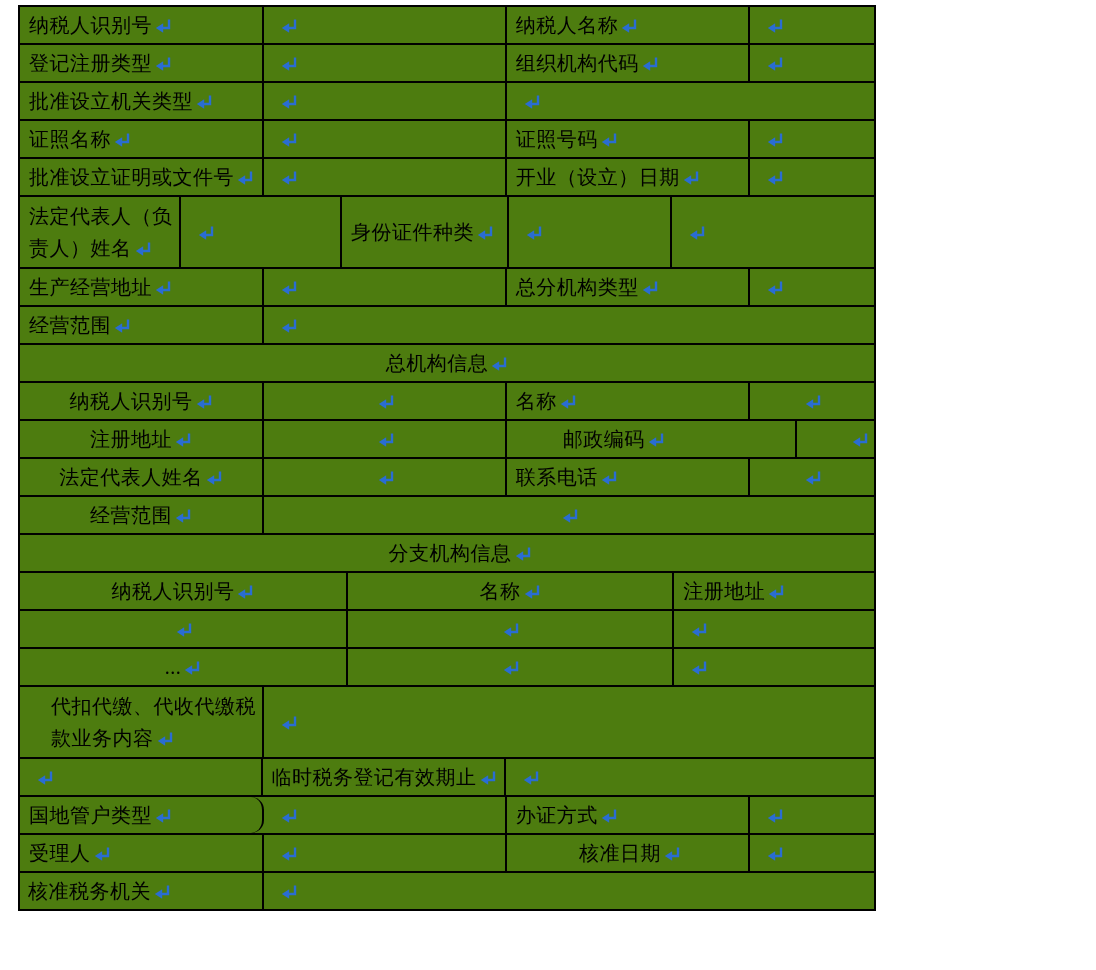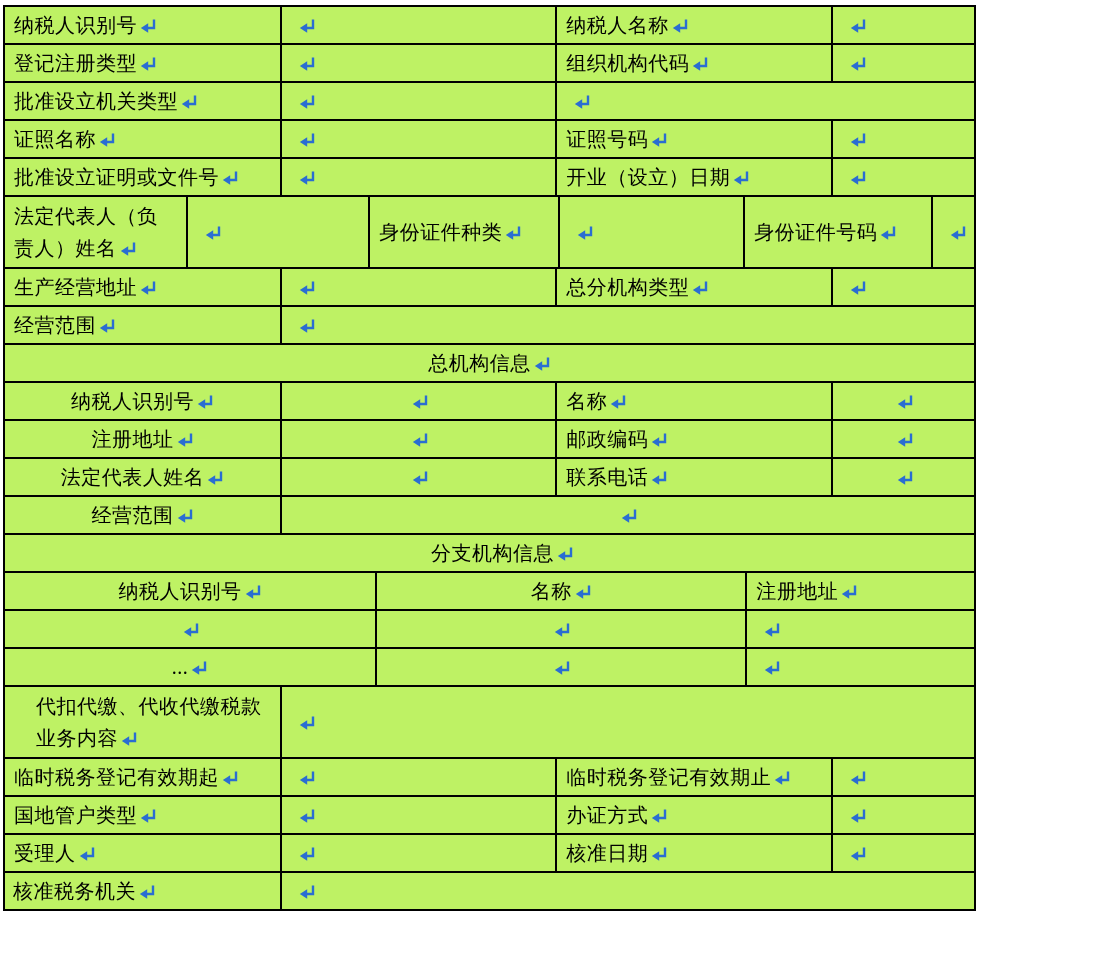--- a/index.html
+++ b/index.html
@@ -5,24 +5,24 @@
   * { margin:0; padding:0; box-sizing:border-box; }
   html,body { background:#ffffff; }
   .page {
     position:relative;
     width:1096px; height:970px;
     background:#ffffff;
     font-family:"Liberation Serif","DejaVu Serif",serif;
     color:#000000;
   }
   .tbl {
-    position:absolute; left:3px; top:5px;
-    width:973px;
+    position:absolute; left:18px; top:5px;
+    width:858px;
     border:2px solid #000000;
-    background:#bef264;
+    background:#4d7c0f;
   }
   .row {
     display:flex;
     align-items:stretch;
     border-bottom:2px solid #000000;
     min-height:36px;
   }
   .row:last-child { border-bottom:none; }
   .row.tall { min-height:72px; }
   .cell {
@@ -200,26 +200,20 @@
                 <path d="M14 0.5 V9 H7" fill="none" stroke="#2a6dd2" stroke-width="2.4"></path>
                 <path d="M8.2 4.2 L8.2 13.8 L0.8 9 Z" fill="#2a6dd2"></path>
               </svg></span></span>
         </div>
         <div class="cell kind-value" data-name="id-document-type-value" style="flex-basis: 19.1%;">
           <span class="para" data-name="id-document-type-value-para"><span class="txt" data-name="id-document-type-value-text"></span><span class="mark" data-name="return-mark-icon"><svg width="17" height="14" viewBox="0 0 17 14">
                 <path d="M14 0.5 V9 H7" fill="none" stroke="#2a6dd2" stroke-width="2.4"></path>
                 <path d="M8.2 4.2 L8.2 13.8 L0.8 9 Z" fill="#2a6dd2"></path>
               </svg></span></span>
         </div>
-        <div class="cell kind-label" data-name="id-document-number-label" style="flex-basis: 19.4%;">
-          <span class="para" data-name="id-document-number-label-para"><span class="txt" data-name="id-document-number-label-text">身份证件号码</span><span class="mark" data-name="return-mark-icon"><svg width="17" height="14" viewBox="0 0 17 14">
-                <path d="M14 0.5 V9 H7" fill="none" stroke="#2a6dd2" stroke-width="2.4"></path>
-                <path d="M8.2 4.2 L8.2 13.8 L0.8 9 Z" fill="#2a6dd2"></path>
-              </svg></span></span>
-        </div>
         <div class="cell kind-value" data-name="id-document-number-value" style="flex-basis: 4.2%;">
           <span class="para" data-name="id-document-number-value-para"><span class="txt" data-name="id-document-number-value-text"></span><span class="mark" data-name="return-mark-icon"><svg width="17" height="14" viewBox="0 0 17 14">
                 <path d="M14 0.5 V9 H7" fill="none" stroke="#2a6dd2" stroke-width="2.4"></path>
                 <path d="M8.2 4.2 L8.2 13.8 L0.8 9 Z" fill="#2a6dd2"></path>
               </svg></span></span>
         </div>
       </div>
       <div class="row" data-name="table-row">
         <div class="cell kind-label" data-name="business-address-label" style="flex-basis: 28.6%;">
           <span class="para" data-name="business-address-label-para"><span class="txt" data-name="business-address-label-text">生产经营地址</span><span class="mark" data-name="return-mark-icon"><svg width="17" height="14" viewBox="0 0 17 14">
@@ -300,21 +294,21 @@
                 <path d="M14 0.5 V9 H7" fill="none" stroke="#2a6dd2" stroke-width="2.4"></path>
                 <path d="M8.2 4.2 L8.2 13.8 L0.8 9 Z" fill="#2a6dd2"></path>
               </svg></span></span>
         </div>
         <div class="cell kind-value center" data-name="ho-registered-address-value" style="flex-basis: 28.4%;">
           <span class="para" data-name="ho-registered-address-value-para"><span class="txt" data-name="ho-registered-address-value-text"></span><span class="mark" data-name="return-mark-icon"><svg width="17" height="14" viewBox="0 0 17 14">
                 <path d="M14 0.5 V9 H7" fill="none" stroke="#2a6dd2" stroke-width="2.4"></path>
                 <path d="M8.2 4.2 L8.2 13.8 L0.8 9 Z" fill="#2a6dd2"></path>
               </svg></span></span>
         </div>
-        <div class="cell kind-label" data-name="ho-postal-code-label" style="flex-basis: 28.5%;">
+        <div class="cell kind-label" data-name="ho-postal-code-label" style="flex-basis: 28.5%; margin-left: 47px;">
           <span class="para" data-name="ho-postal-code-label-para"><span class="txt" data-name="ho-postal-code-label-text">邮政编码</span><span class="mark" data-name="return-mark-icon"><svg width="17" height="14" viewBox="0 0 17 14">
                 <path d="M14 0.5 V9 H7" fill="none" stroke="#2a6dd2" stroke-width="2.4"></path>
                 <path d="M8.2 4.2 L8.2 13.8 L0.8 9 Z" fill="#2a6dd2"></path>
               </svg></span></span>
         </div>
         <div class="cell kind-value center" data-name="ho-postal-code-value" style="flex-basis: 14.5%;">
           <span class="para" data-name="ho-postal-code-value-para"><span class="txt" data-name="ho-postal-code-value-text"></span><span class="mark" data-name="return-mark-icon"><svg width="17" height="14" viewBox="0 0 17 14">
                 <path d="M14 0.5 V9 H7" fill="none" stroke="#2a6dd2" stroke-width="2.4"></path>
                 <path d="M8.2 4.2 L8.2 13.8 L0.8 9 Z" fill="#2a6dd2"></path>
               </svg></span></span>
@@ -436,47 +430,41 @@
               </svg></span></span>
         </div>
         <div class="cell kind-value" data-name="withholding-business-value" style="flex-basis: 71.4%;">
           <span class="para" data-name="withholding-business-value-para"><span class="txt" data-name="withholding-business-value-text"></span><span class="mark" data-name="return-mark-icon"><svg width="17" height="14" viewBox="0 0 17 14">
                 <path d="M14 0.5 V9 H7" fill="none" stroke="#2a6dd2" stroke-width="2.4"></path>
                 <path d="M8.2 4.2 L8.2 13.8 L0.8 9 Z" fill="#2a6dd2"></path>
               </svg></span></span>
         </div>
       </div>
       <div class="row" data-name="table-row">
-        <div class="cell kind-label" data-name="validity-start-label" style="flex-basis: 28.6%;">
-          <span class="para" data-name="validity-start-label-para"><span class="txt" data-name="validity-start-label-text">临时税务登记有效期起</span><span class="mark" data-name="return-mark-icon"><svg width="17" height="14" viewBox="0 0 17 14">
-                <path d="M14 0.5 V9 H7" fill="none" stroke="#2a6dd2" stroke-width="2.4"></path>
-                <path d="M8.2 4.2 L8.2 13.8 L0.8 9 Z" fill="#2a6dd2"></path>
-              </svg></span></span>
-        </div>
         <div class="cell kind-value" data-name="validity-start-value" style="flex-basis: 28.4%;">
           <span class="para" data-name="validity-start-value-para"><span class="txt" data-name="validity-start-value-text"></span><span class="mark" data-name="return-mark-icon"><svg width="17" height="14" viewBox="0 0 17 14">
                 <path d="M14 0.5 V9 H7" fill="none" stroke="#2a6dd2" stroke-width="2.4"></path>
                 <path d="M8.2 4.2 L8.2 13.8 L0.8 9 Z" fill="#2a6dd2"></path>
               </svg></span></span>
         </div>
         <div class="cell kind-label" data-name="validity-end-label" style="flex-basis: 28.5%;">
           <span class="para" data-name="validity-end-label-para"><span class="txt" data-name="validity-end-label-text">临时税务登记有效期止</span><span class="mark" data-name="return-mark-icon"><svg width="17" height="14" viewBox="0 0 17 14">
                 <path d="M14 0.5 V9 H7" fill="none" stroke="#2a6dd2" stroke-width="2.4"></path>
                 <path d="M8.2 4.2 L8.2 13.8 L0.8 9 Z" fill="#2a6dd2"></path>
               </svg></span></span>
         </div>
         <div class="cell kind-value" data-name="validity-end-value" style="flex-basis: 14.5%;">
           <span class="para" data-name="validity-end-value-para"><span class="txt" data-name="validity-end-value-text"></span><span class="mark" data-name="return-mark-icon"><svg width="17" height="14" viewBox="0 0 17 14">
                 <path d="M14 0.5 V9 H7" fill="none" stroke="#2a6dd2" stroke-width="2.4"></path>
                 <path d="M8.2 4.2 L8.2 13.8 L0.8 9 Z" fill="#2a6dd2"></path>
               </svg></span></span>
         </div>
       </div>
       <div class="row" data-name="table-row">
-        <div class="cell kind-label" data-name="admin-type-label" style="flex-basis: 28.6%;">
+        <div class="cell kind-label" data-name="admin-type-label" style="flex-basis: 28.6%; border-radius: 13px;">
           <span class="para" data-name="admin-type-label-para"><span class="txt" data-name="admin-type-label-text">国地管户类型</span><span class="mark" data-name="return-mark-icon"><svg width="17" height="14" viewBox="0 0 17 14">
                 <path d="M14 0.5 V9 H7" fill="none" stroke="#2a6dd2" stroke-width="2.4"></path>
                 <path d="M8.2 4.2 L8.2 13.8 L0.8 9 Z" fill="#2a6dd2"></path>
               </svg></span></span>
         </div>
         <div class="cell kind-value" data-name="admin-type-value" style="flex-basis: 28.4%;">
           <span class="para" data-name="admin-type-value-para"><span class="txt" data-name="admin-type-value-text"></span><span class="mark" data-name="return-mark-icon"><svg width="17" height="14" viewBox="0 0 17 14">
                 <path d="M14 0.5 V9 H7" fill="none" stroke="#2a6dd2" stroke-width="2.4"></path>
                 <path d="M8.2 4.2 L8.2 13.8 L0.8 9 Z" fill="#2a6dd2"></path>
               </svg></span></span>
@@ -500,21 +488,21 @@
                 <path d="M14 0.5 V9 H7" fill="none" stroke="#2a6dd2" stroke-width="2.4"></path>
                 <path d="M8.2 4.2 L8.2 13.8 L0.8 9 Z" fill="#2a6dd2"></path>
               </svg></span></span>
         </div>
         <div class="cell kind-value" data-name="acceptor-value" style="flex-basis: 28.4%;">
           <span class="para" data-name="acceptor-value-para"><span class="txt" data-name="acceptor-value-text"></span><span class="mark" data-name="return-mark-icon"><svg width="17" height="14" viewBox="0 0 17 14">
                 <path d="M14 0.5 V9 H7" fill="none" stroke="#2a6dd2" stroke-width="2.4"></path>
                 <path d="M8.2 4.2 L8.2 13.8 L0.8 9 Z" fill="#2a6dd2"></path>
               </svg></span></span>
         </div>
-        <div class="cell kind-label" data-name="approval-date-label" style="flex-basis: 28.5%;">
+        <div class="cell kind-label" data-name="approval-date-label" style="flex-basis: 28.5%; justify-content: center;">
           <span class="para" data-name="approval-date-label-para"><span class="txt" data-name="approval-date-label-text">核准日期</span><span class="mark" data-name="return-mark-icon"><svg width="17" height="14" viewBox="0 0 17 14">
                 <path d="M14 0.5 V9 H7" fill="none" stroke="#2a6dd2" stroke-width="2.4"></path>
                 <path d="M8.2 4.2 L8.2 13.8 L0.8 9 Z" fill="#2a6dd2"></path>
               </svg></span></span>
         </div>
         <div class="cell kind-value" data-name="approval-date-value" style="flex-basis: 14.5%;">
           <span class="para" data-name="approval-date-value-para"><span class="txt" data-name="approval-date-value-text"></span><span class="mark" data-name="return-mark-icon"><svg width="17" height="14" viewBox="0 0 17 14">
                 <path d="M14 0.5 V9 H7" fill="none" stroke="#2a6dd2" stroke-width="2.4"></path>
                 <path d="M8.2 4.2 L8.2 13.8 L0.8 9 Z" fill="#2a6dd2"></path>
               </svg></span></span>

